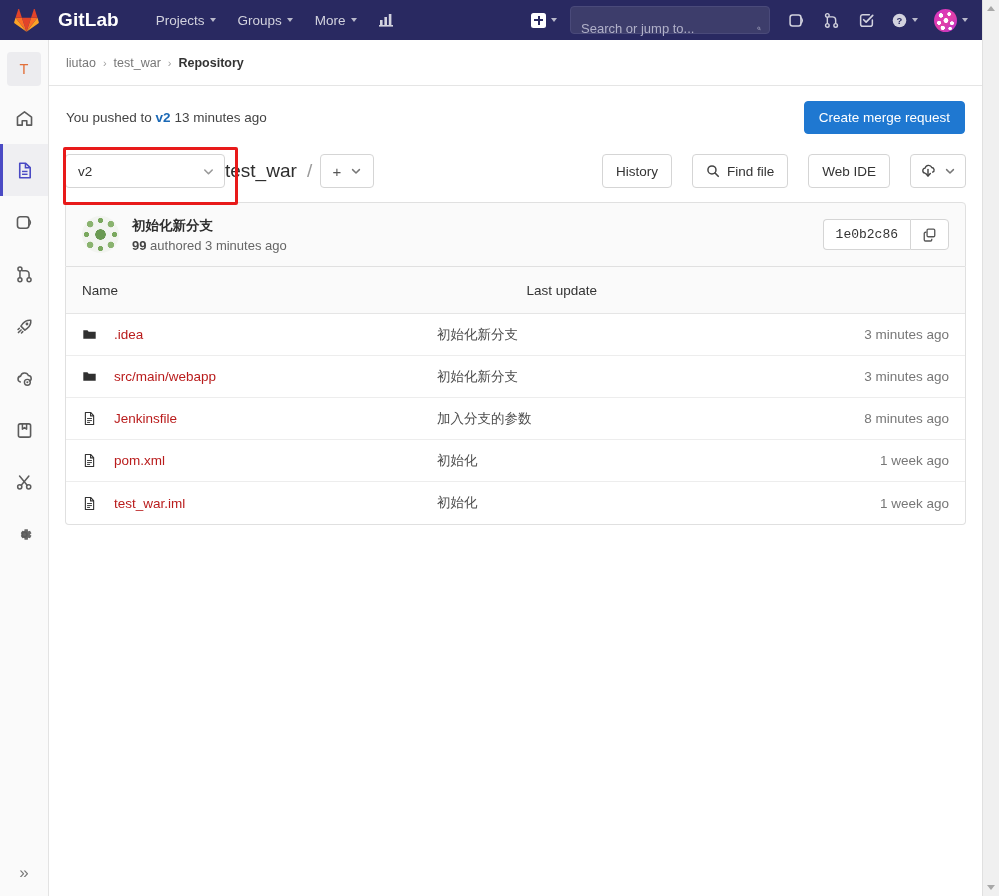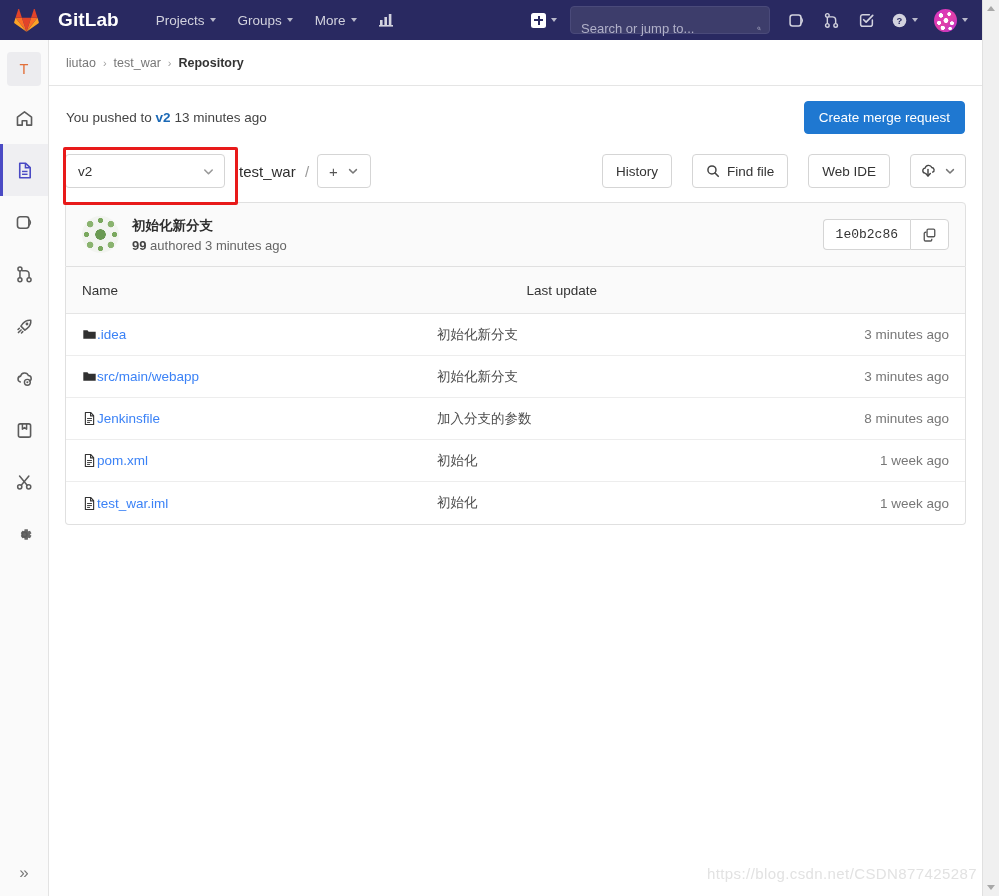--- a/index.html
+++ b/index.html
@@ -142,21 +142,21 @@
   .branch-select {
     width: 160px; height: 34px; border: 1px solid #d5d5d5; border-radius: 4px;
     background: #fff; display: flex; align-items: center;
     justify-content: space-between; padding: 0 9px 0 12px;
     font-size: 13.5px; color: #333; cursor: pointer;
   }
   .redbox {
     position: absolute; left: 63px; top: 147px; width: 175px; height: 58px;
     border: 3px solid #e81a1a; border-radius: 2px; pointer-events: none; z-index: 12;
   }
-  .crumb-path { font-size: 15px; color: #2e2e2e; margin-left: 14px; }
+  .crumb-path { font-size: 19px; color: #2e2e2e; }
   .crumb-path .slash { color: #999; margin: 0 6px 0 5px; }
   .btn-plus {
     margin-left: 2px; height: 34px; border: 1px solid #d5d5d5; border-radius: 4px;
     background: #fff; display: flex; align-items: center; gap: 9px;
     padding: 0 11px; cursor: pointer; color: #555; font-size: 15px;
   }
   .toolbar-right { display: flex; align-items: flex-end; gap: 20px; }
   .btn {
     height: 34px; border: 1px solid #d5d5d5; border-radius: 4px; background: #fff;
     display: flex; align-items: center; gap: 7px; padding: 0 13px;
@@ -206,21 +206,21 @@
     display: flex; align-items: center; height: 47px; background: #fafafa;
     border-bottom: 1px solid #e5e5e5; padding: 0 16px;
     font-size: 13.5px; color: #333;
   }
   .frow {
     display: flex; align-items: center; height: 42px;
     border-bottom: 1px solid #ededed; padding: 0 16px; font-size: 13.5px;
     cursor: pointer;
   }
   .frow:last-child { border-bottom: none; }
-  .c-name { flex: 0 0 355px; display: flex; align-items: center; gap: 0; color: #3b82f6; }
+  .c-name { flex: 0 0 355px; display: flex; align-items: center; gap: 17px; color: #b91c1c; }
   .c-commit { flex: 1; color: #4d4d4d; }
   .c-update { flex: 0 0 160px; text-align: right; color: #777; }
   .c-name-h { flex: 0 0 355px; }
   .c-commit-h { flex: 1; }
   .c-update-h { flex: 0 0 160px; text-align: right; }
 
   .watermark {
     position: absolute; right: 22px; bottom: 14px;
     font-size: 15px; color: #e2e2e2; letter-spacing: .4px;
     pointer-events: none; user-select: none; white-space: nowrap;
@@ -557,21 +557,20 @@
           <div class="c-commit">初始化</div>
           <div class="c-update">1 week ago</div>
         </div>
       </div>
 
     </div>
   </div>
 
   <div class="redbox"></div>
 
-  <div class="watermark">https://blog.csdn.net/CSDN877425287</div>
 
   <div class="sbar">
     <div class="sbar-up">
       <i class="arr-u"></i>
     </div>
     <div class="sbar-dn">
       <i class="arr-d"></i>
     </div>
   </div>
 

